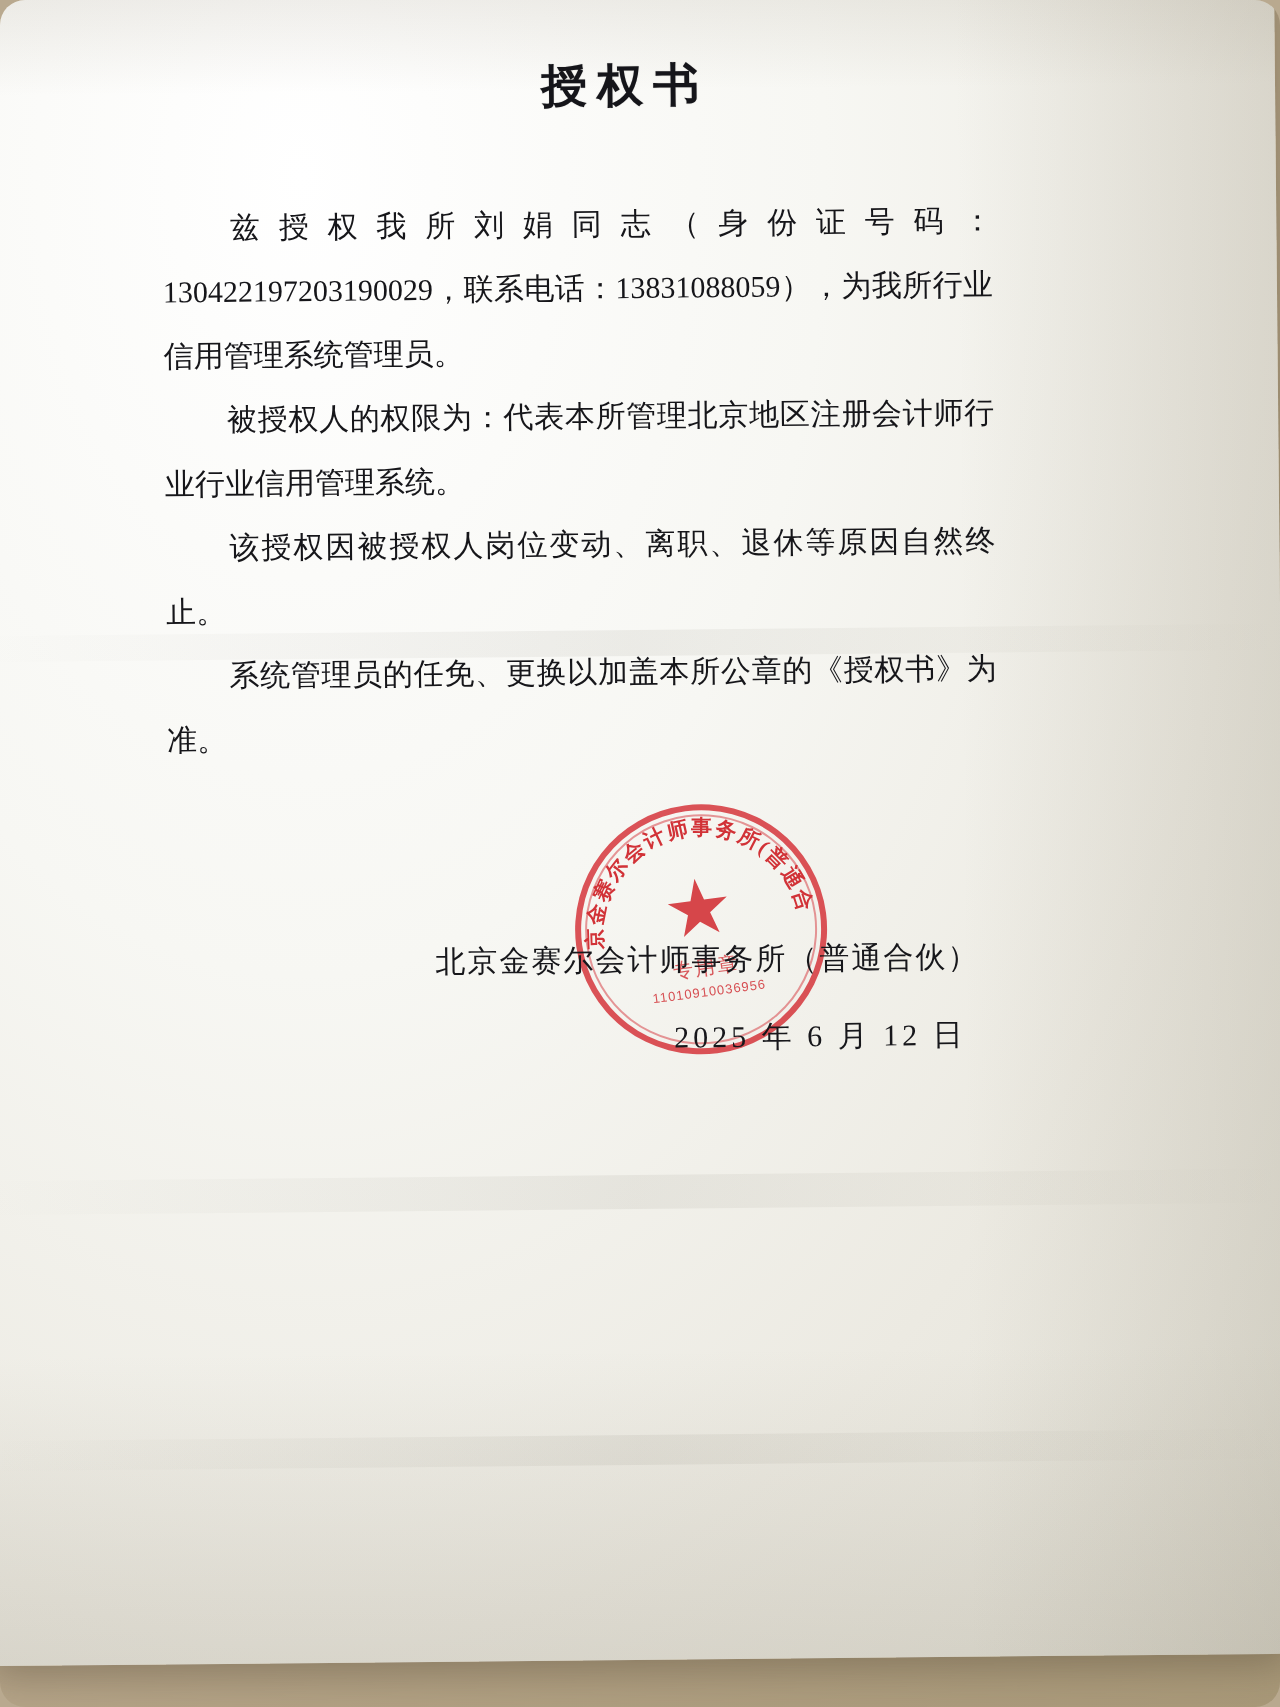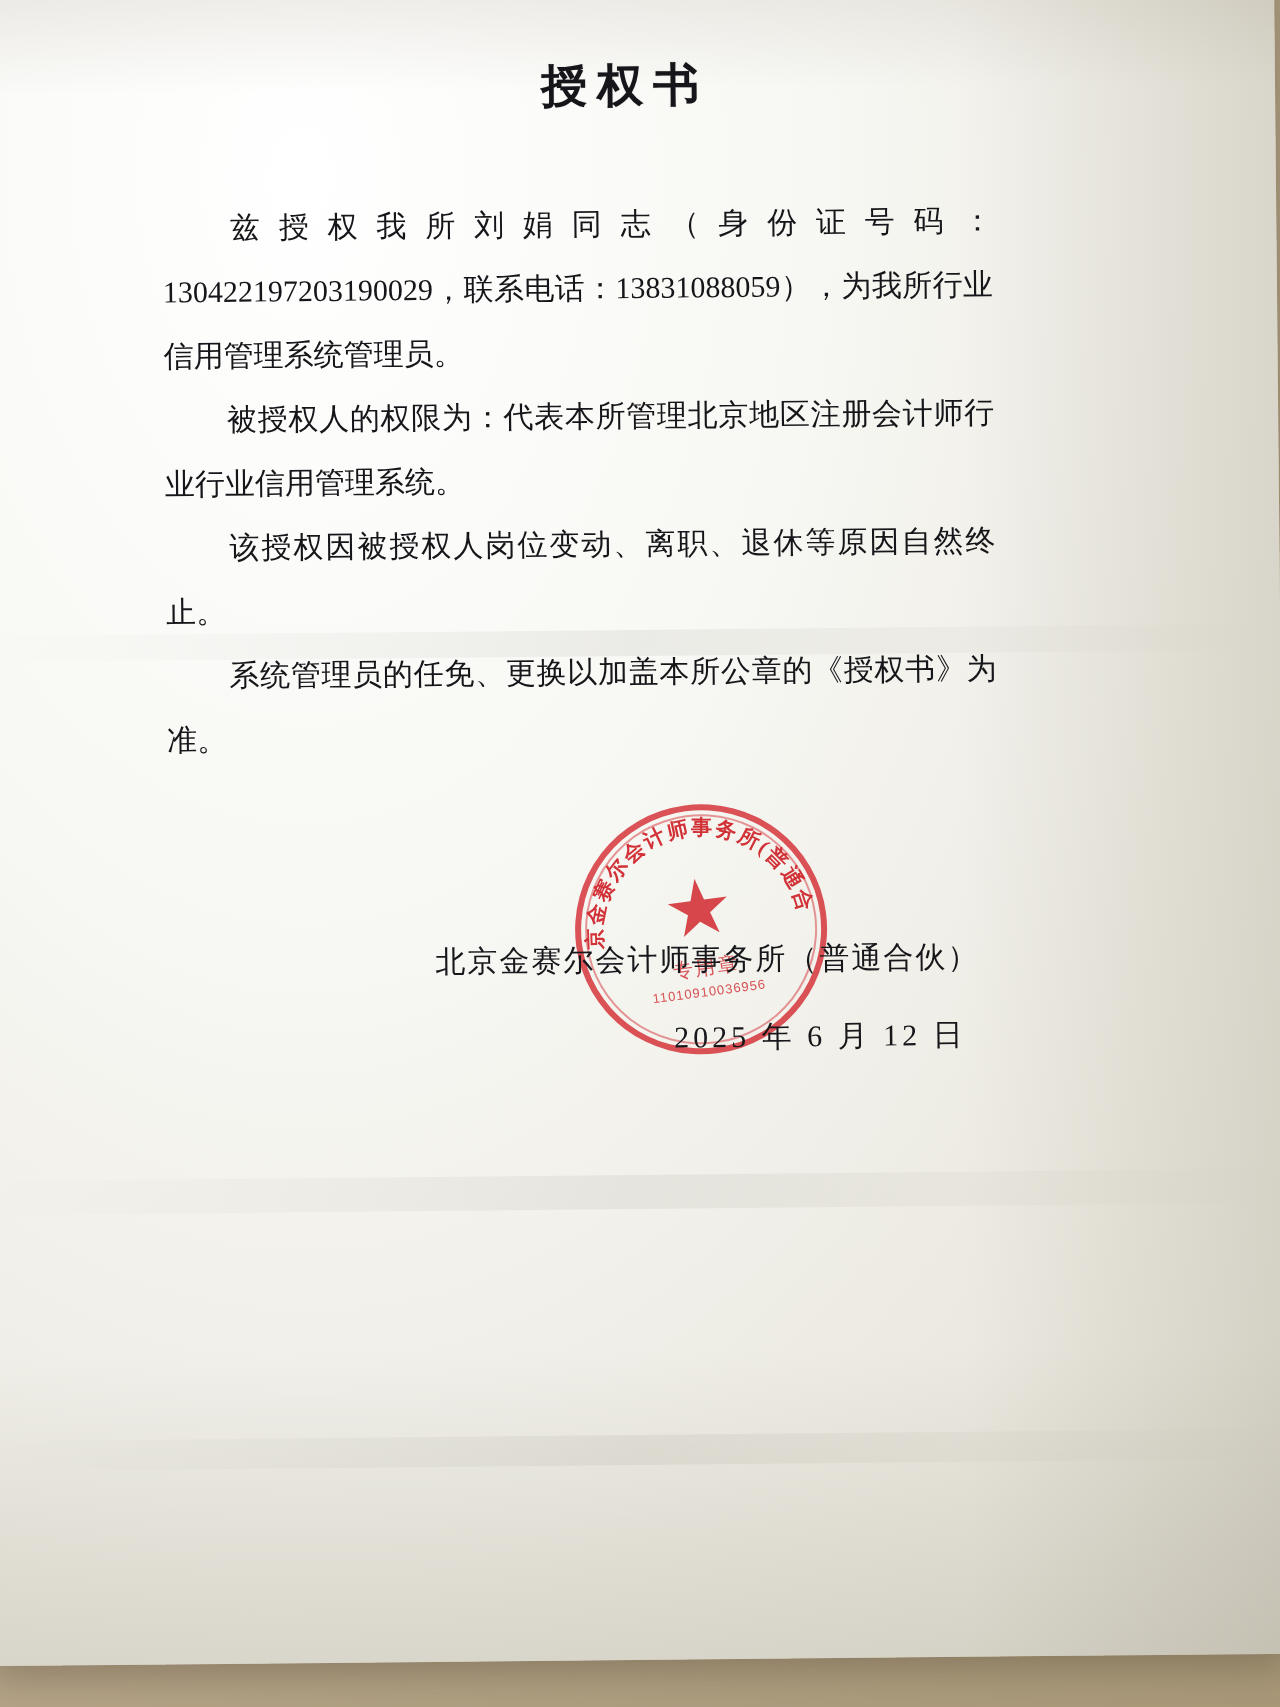--- a/index.html
+++ b/index.html
@@ -7,20 +7,21 @@
     padding: 0;
     background: #b9a98f;
   }
   #page {
     position: relative;
     width: 1280px;
     height: 1707px;
     overflow: hidden;
     background: linear-gradient(120deg, #c2b293 0%, #b6a589 40%, #a89878 100%);
     font-family: "Liberation Serif", "DejaVu Serif", serif;
+    border-radius: 25px;
   }
   
   #paper {
     position: absolute;
     left: -18px;
     top: -30px;
     width: 1300px;
     height: 1690px;
     background:
       radial-gradient(ellipse at 25% 12%, #ffffff 0%, #f7f7f3 38%, #eceae2 70%, #e2e0d6 100%);

